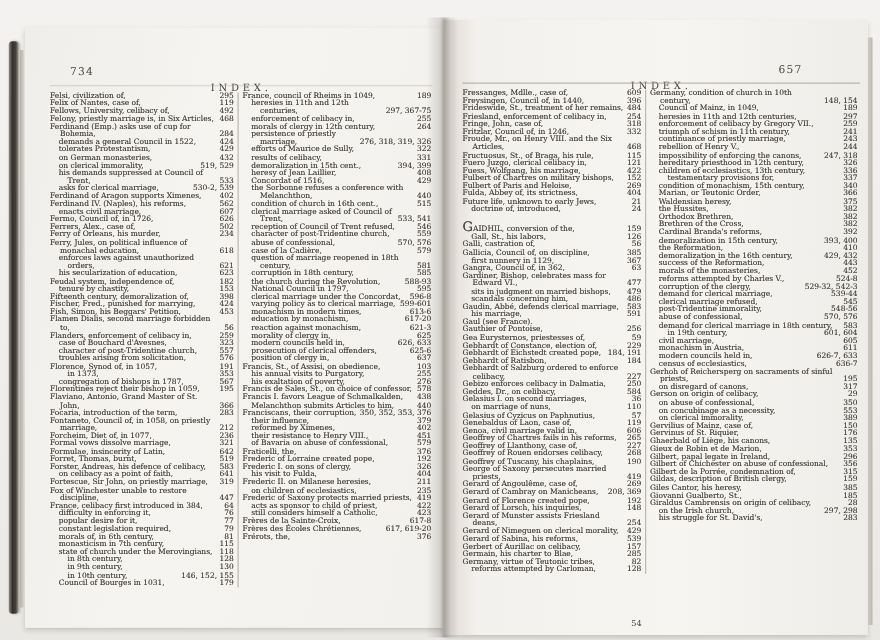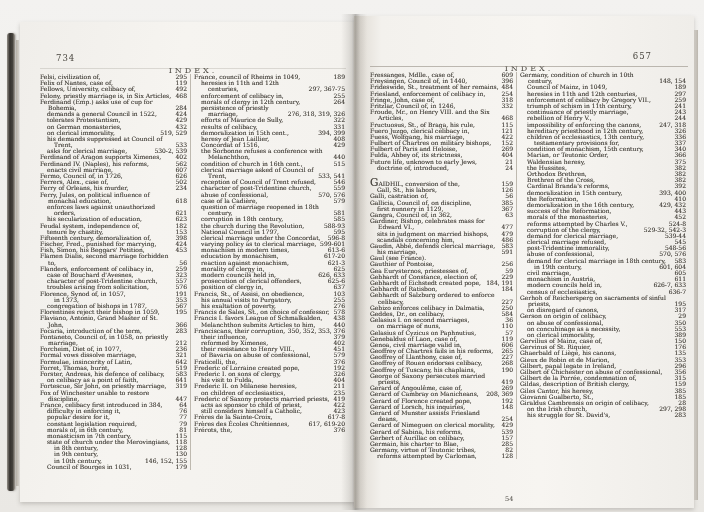--- a/index.html
+++ b/index.html
@@ -33,21 +33,21 @@
 
   .page-inner{position:absolute;}
   .page-left  .page-inner{left:20px;top:32px;width:306px;}
   .page-right .page-inner{left:16px;top:36px;width:318px;}
 
   .page-header{position:relative;height:12px;margin-bottom:2px;}
   .running-title{position:absolute;left:0;right:0;text-align:center;
     font-size:8px;letter-spacing:3px;color:#49463f;margin-top:12px;}
   .folio{position:absolute;top:-1px;font-size:8.5px;letter-spacing:1px;color:#49463f;}
   .page-left  .folio{left:16px;}
-  .page-right .folio{right:36px;}
+  .page-right .folio{right:46px;}
 
   .header-rule{height:1px;background:#9d978e;margin-bottom:5px;}
   .page-left  .header-rule{opacity:.30;}
   .page-right .header-rule{opacity:.65;}
 
   .cols{display:flex;align-items:flex-start;}
   .colrule{width:1px;align-self:stretch;background:#aba59a;opacity:.75;margin:0 3px;}
   .page-left  .colA{width:147px;}
   .page-left  .colB{width:151px;}
   .page-right .colA{width:143px;}

